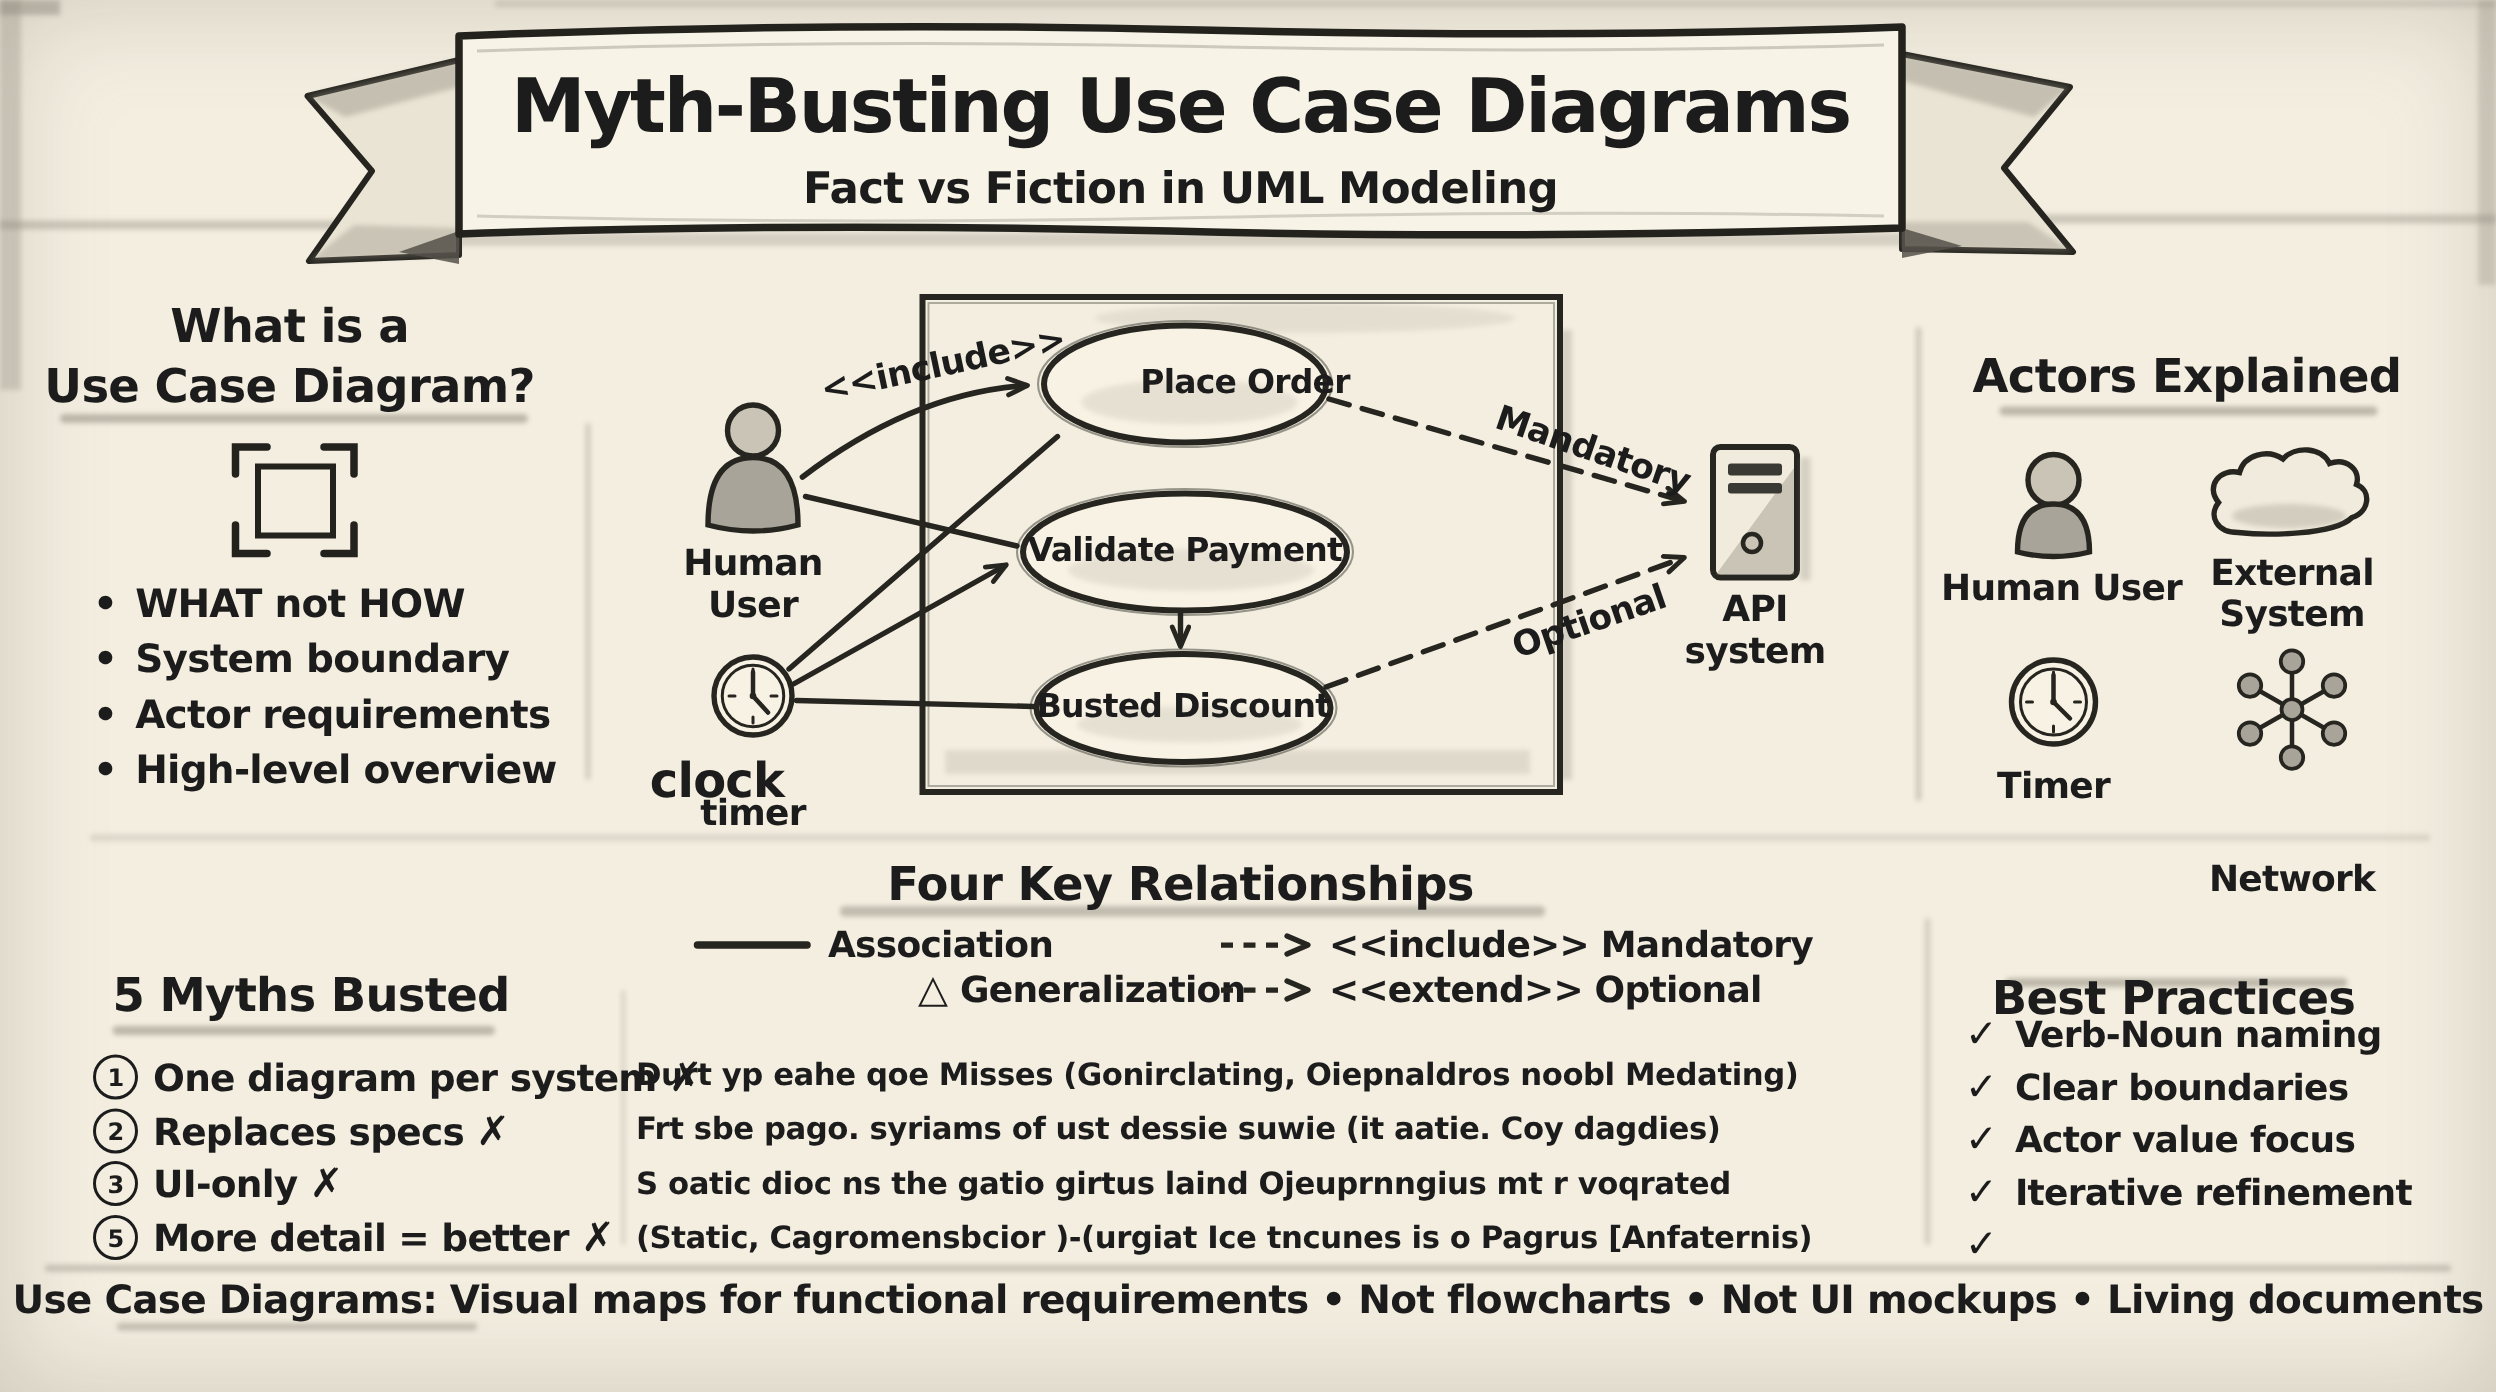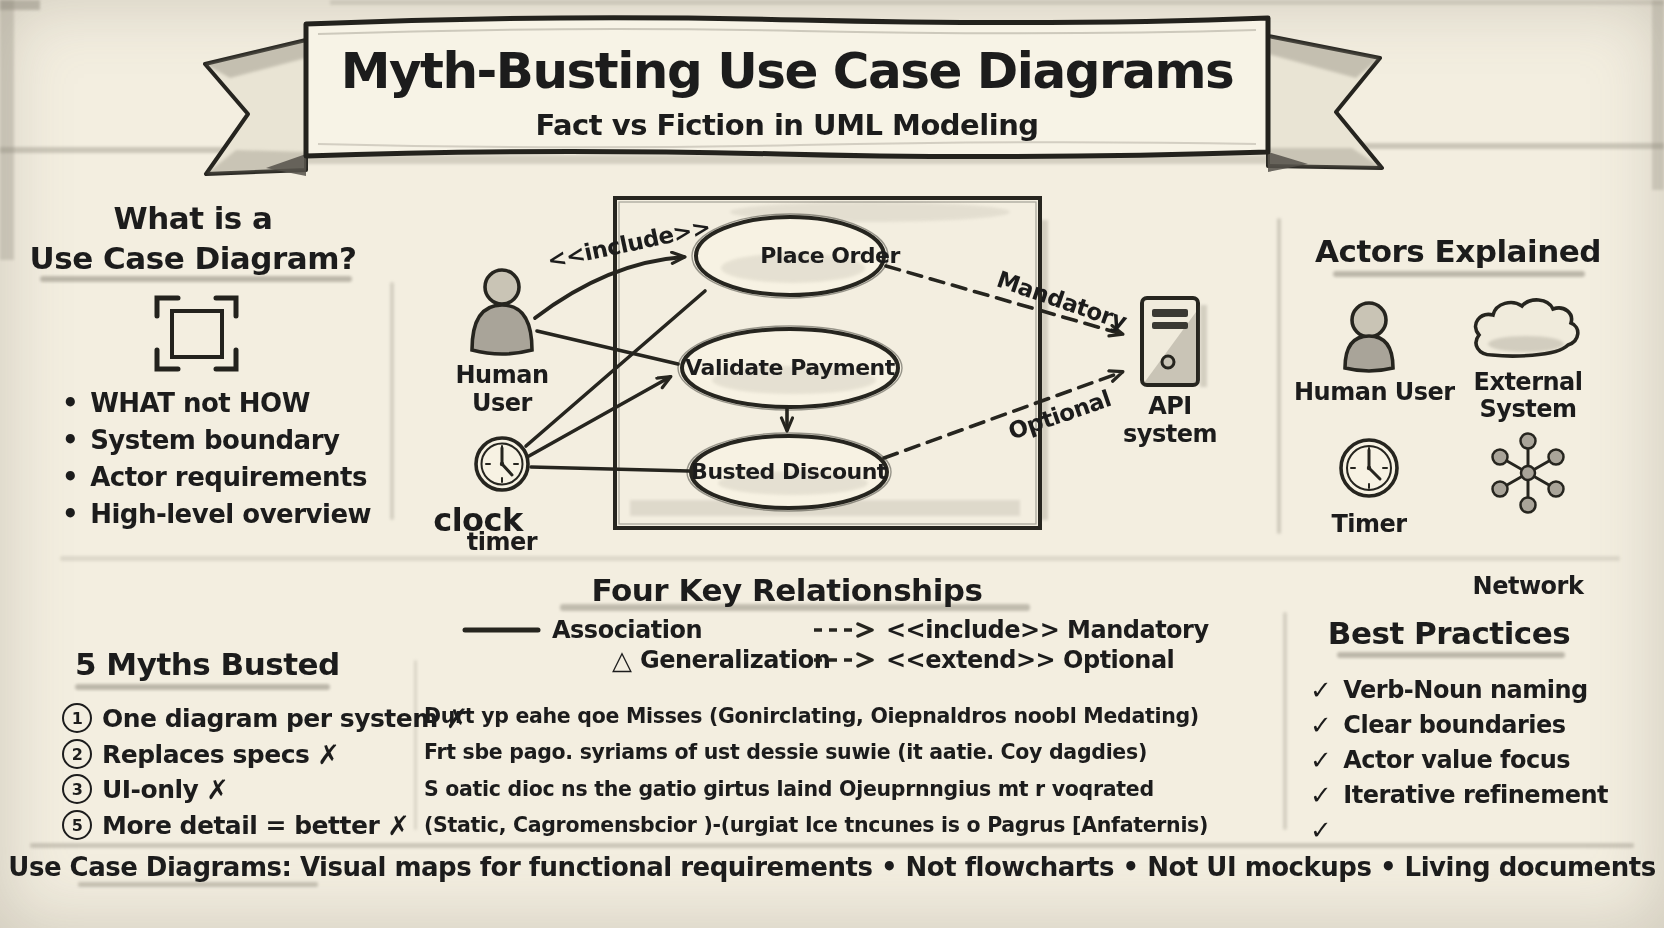--- a/index.html
+++ b/index.html
@@ -253,21 +253,21 @@
     <span class="cross">✗</span>
   </div>
 
   <div style="position:absolute;left:424px;top:704px;">
     <div class="notes-line">Durt yp eahe qoe Misses (Gonirclating, Oiepnaldros noobl Medating)</div>
     <div class="notes-line">Frt sbe pago. syriams of ust dessie suwie (it aatie. Coy dagdies)</div>
     <div class="notes-line">S oatic dioc ns the gatio girtus laind Ojeuprnngius mt r voqrated</div>
     <div class="notes-line">(Static, Cagromensbcior )-(urgiat Ice tncunes is o Pagrus [Anfaternis)</div>
   </div>
 
-  <div class="t ctr" style="left:1324px;top:615px;width:250px;font-size:31px;text-align:center;">Best Practices</div>
+  <div class="t ctr" style="left:1324px;top:648px;width:250px;font-size:31px;text-align:center;">Best Practices</div>
   <div class="row" style="left:1310px;top:675px;font-size:24px;font-weight:700;letter-spacing:-0.5px;">
     <span class="check">✓</span>
     <span>Verb-Noun naming</span>
   </div>
   <div class="row" style="left:1310px;top:710px;font-size:24px;font-weight:700;letter-spacing:-0.5px;">
     <span class="check">✓</span>
     <span>Clear boundaries</span>
   </div>
   <div class="row" style="left:1310px;top:745px;font-size:24px;font-weight:700;letter-spacing:-0.5px;">
     <span class="check">✓</span>

